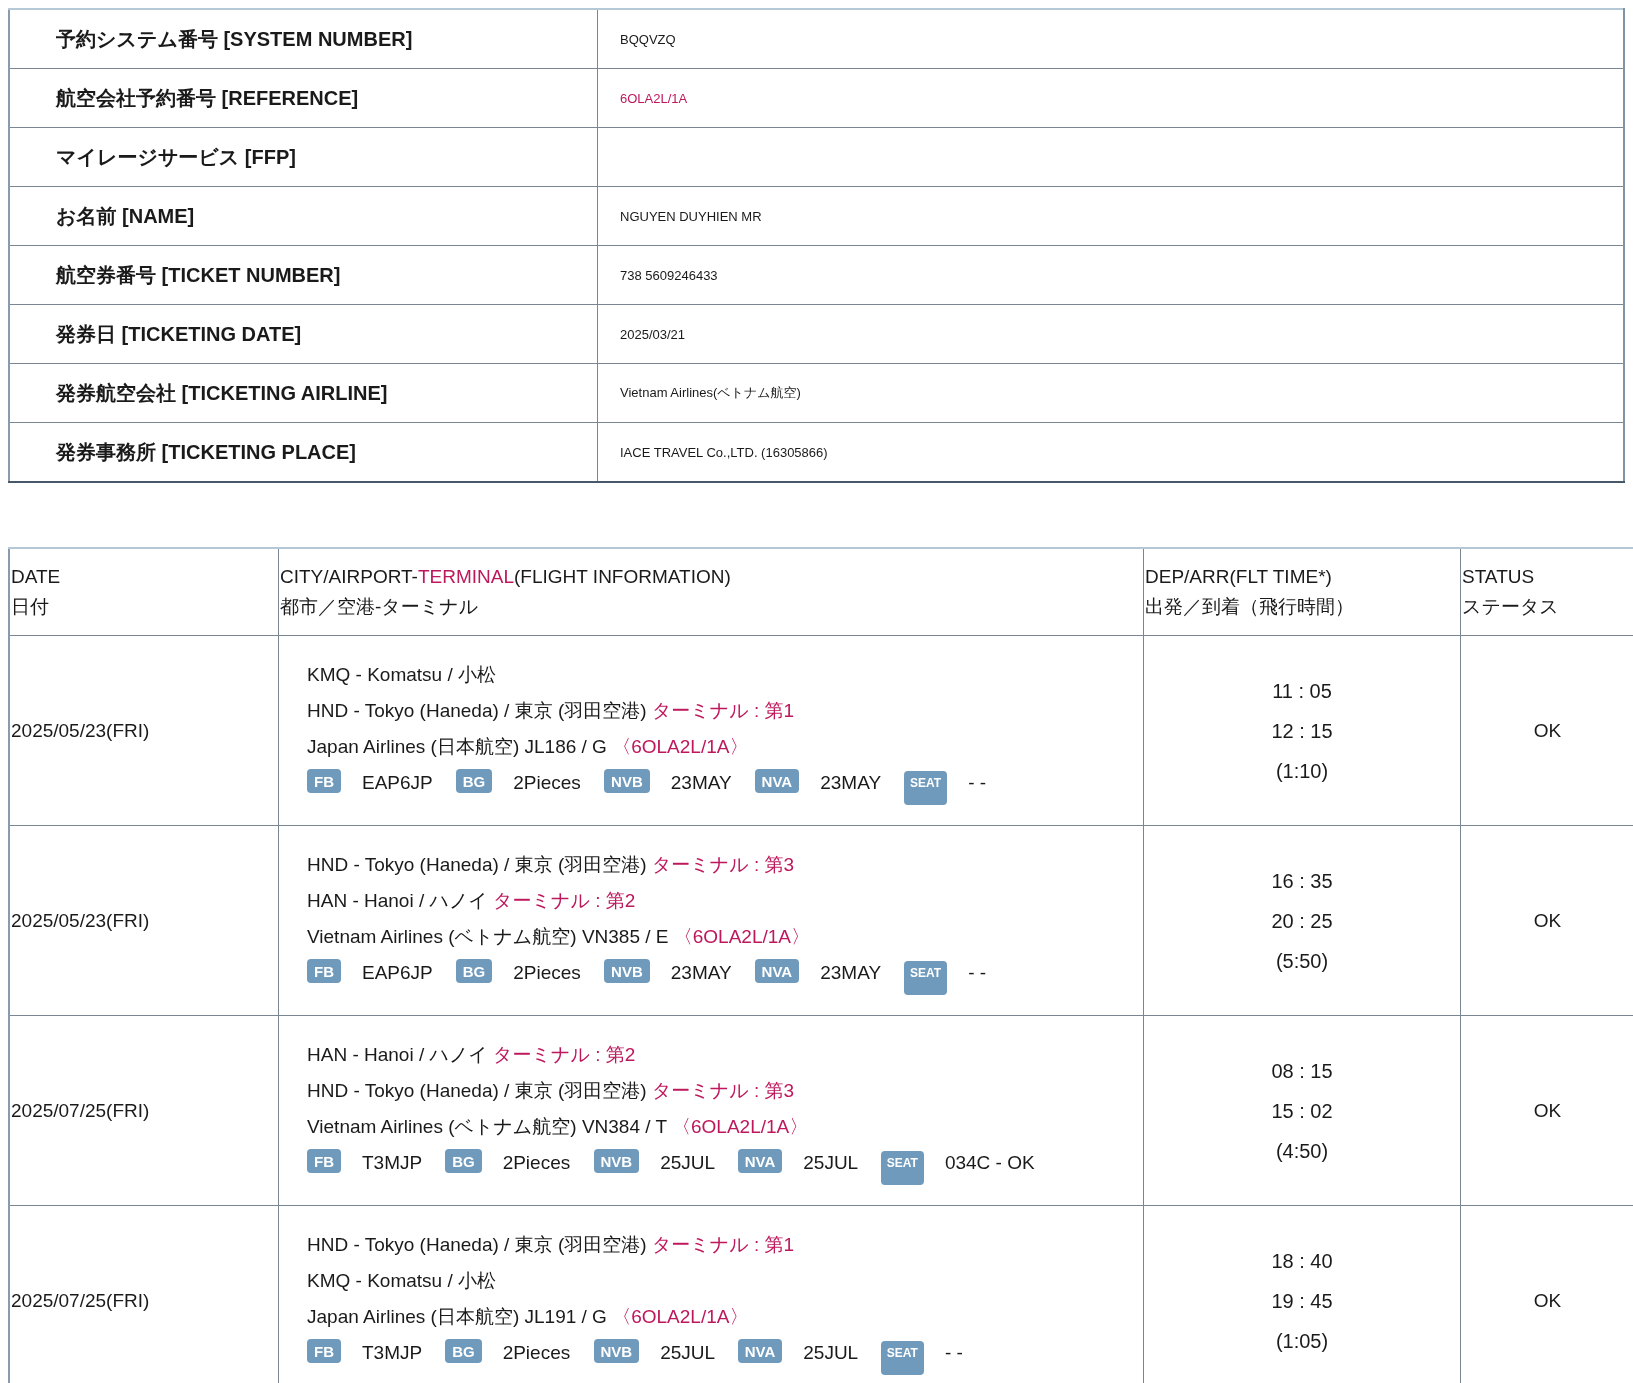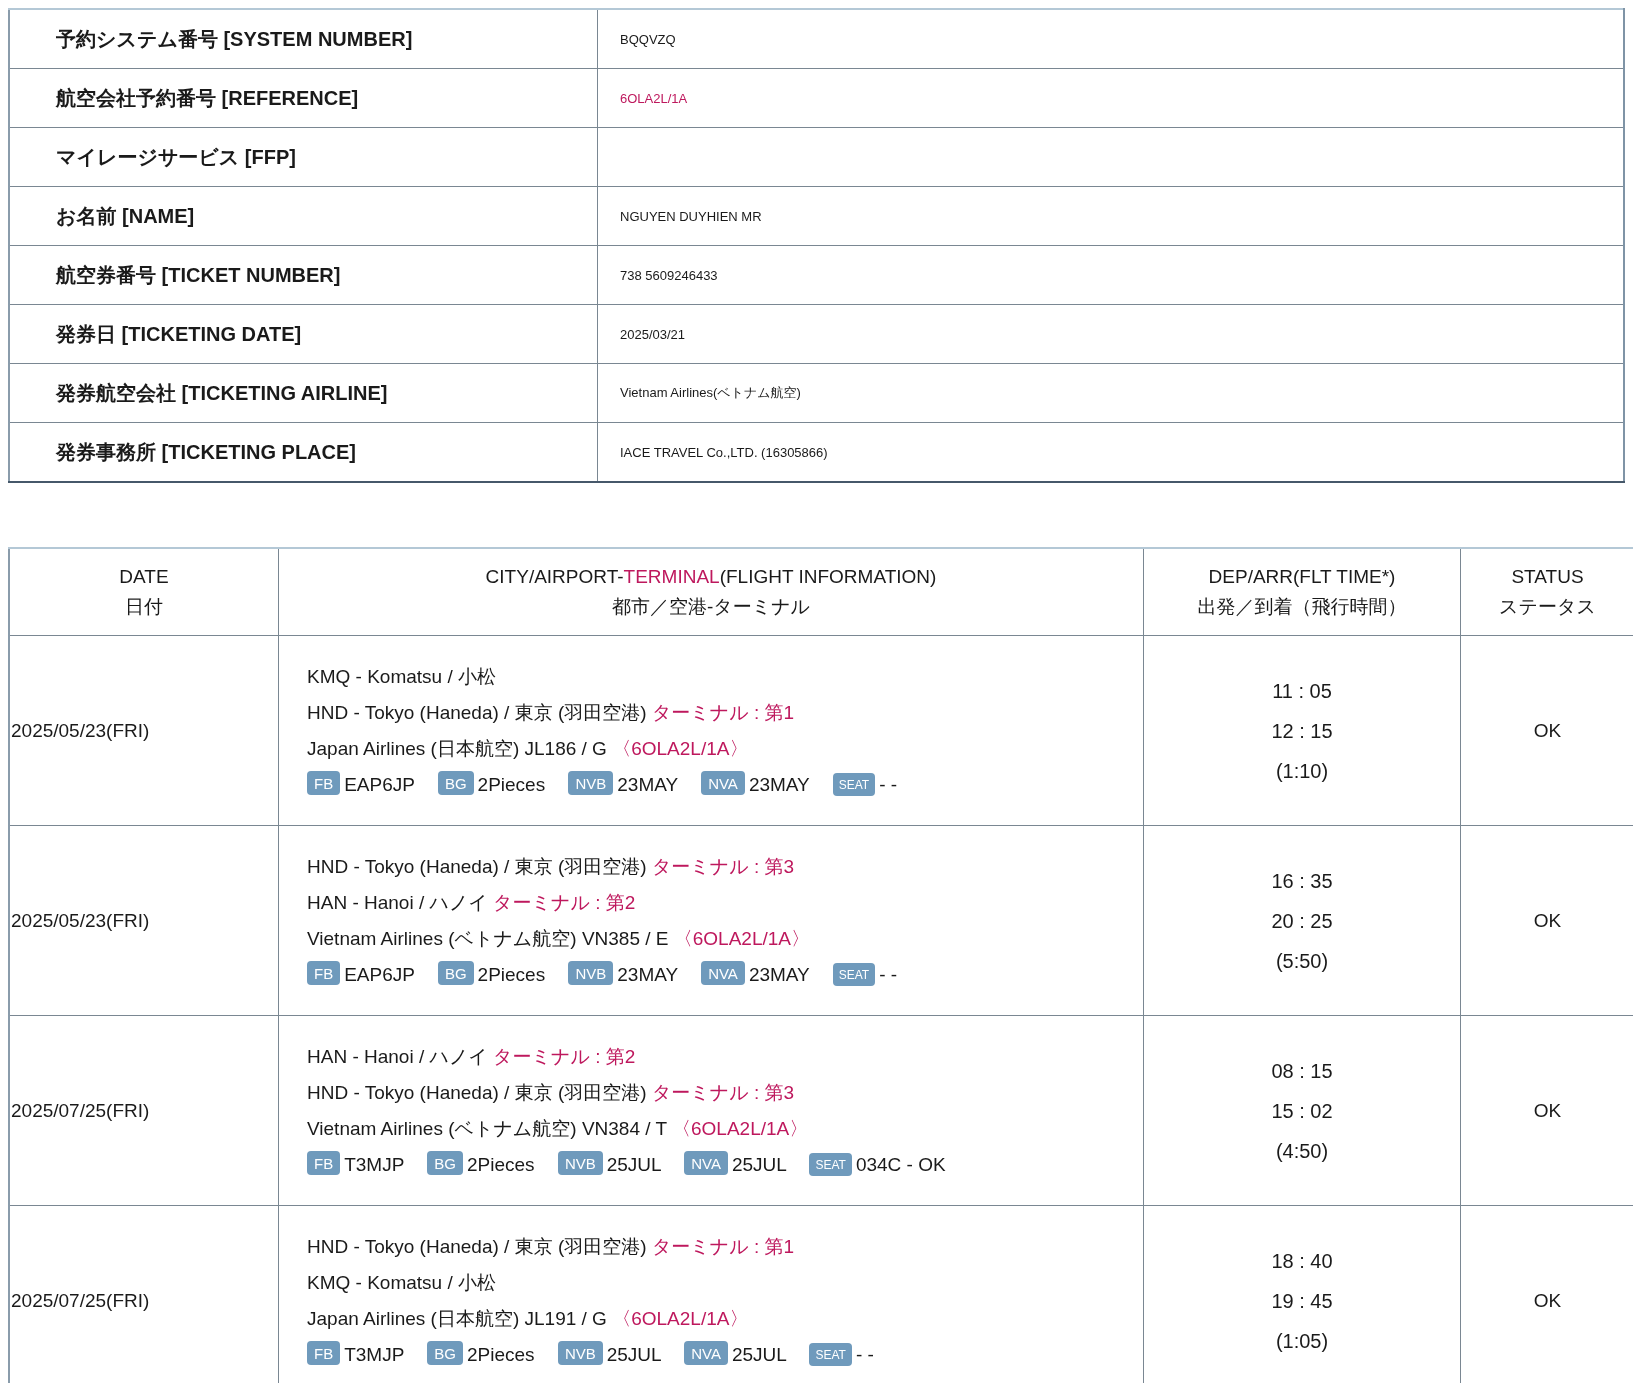--- a/index.html
+++ b/index.html
@@ -11,38 +11,38 @@
     border-color:#b4c8d6 #7f94a6 #46586a #8a9cab;}
   td,th{border:1px solid #7a8792;vertical-align:middle;}
 
   
   .booking td{height:56px;}
   .booking .lbl{width:540px;padding-left:46px;font-weight:bold;font-size:20px;}
   .booking .val{padding-left:22px;font-size:13px;}
 
   
   .flights{margin-top:64px;}
-  .flights th{font-weight:normal;height:84px;text-align:center;line-height:30px;font-size:19px;}
+  .flights th{font-weight:normal;height:84px;text-align:left;line-height:30px;font-size:19px;}
   .c-date{width:266px;}
   .c-city{width:862px;}
   .c-time{width:314px;}
   .c-status{width:171px;}
   .frow td{height:169px;}
   .frow .c-date{}
   .frow .c-city{padding:10px 10px 10px 28px;vertical-align:middle;}
   .cline{line-height:36px;white-space:nowrap;}
   .frow .c-time{text-align:center;line-height:40px;font-size:20px;}
   .frow .c-status{text-align:center;}
 
   .lnk{color:#be185d;}
 
-  .badge{display:inline-block;background:#6f9abc;color:#fff;font-weight:normal;
+  .badge{display:inline-block;background:#6f9abc;color:#fff;font-weight:bold;
     font-size:15px;line-height:1;padding:5px 7px 4px;border-radius:4px;
-    margin-right:4px;vertical-align:2px;}
-  .badge-seat{font-size:12px;padding:6px 6px 5px;}
+    margin-right:21px;vertical-align:2px;}
+  .badge-seat{font-size:12px;padding:6px 6px 16px;}
   .gap{margin-left:18px;}
 </style>
 </head>
 <body>
 
 <div class="page">
 
   <table class="booking">
     <tbody>
         <tr>

